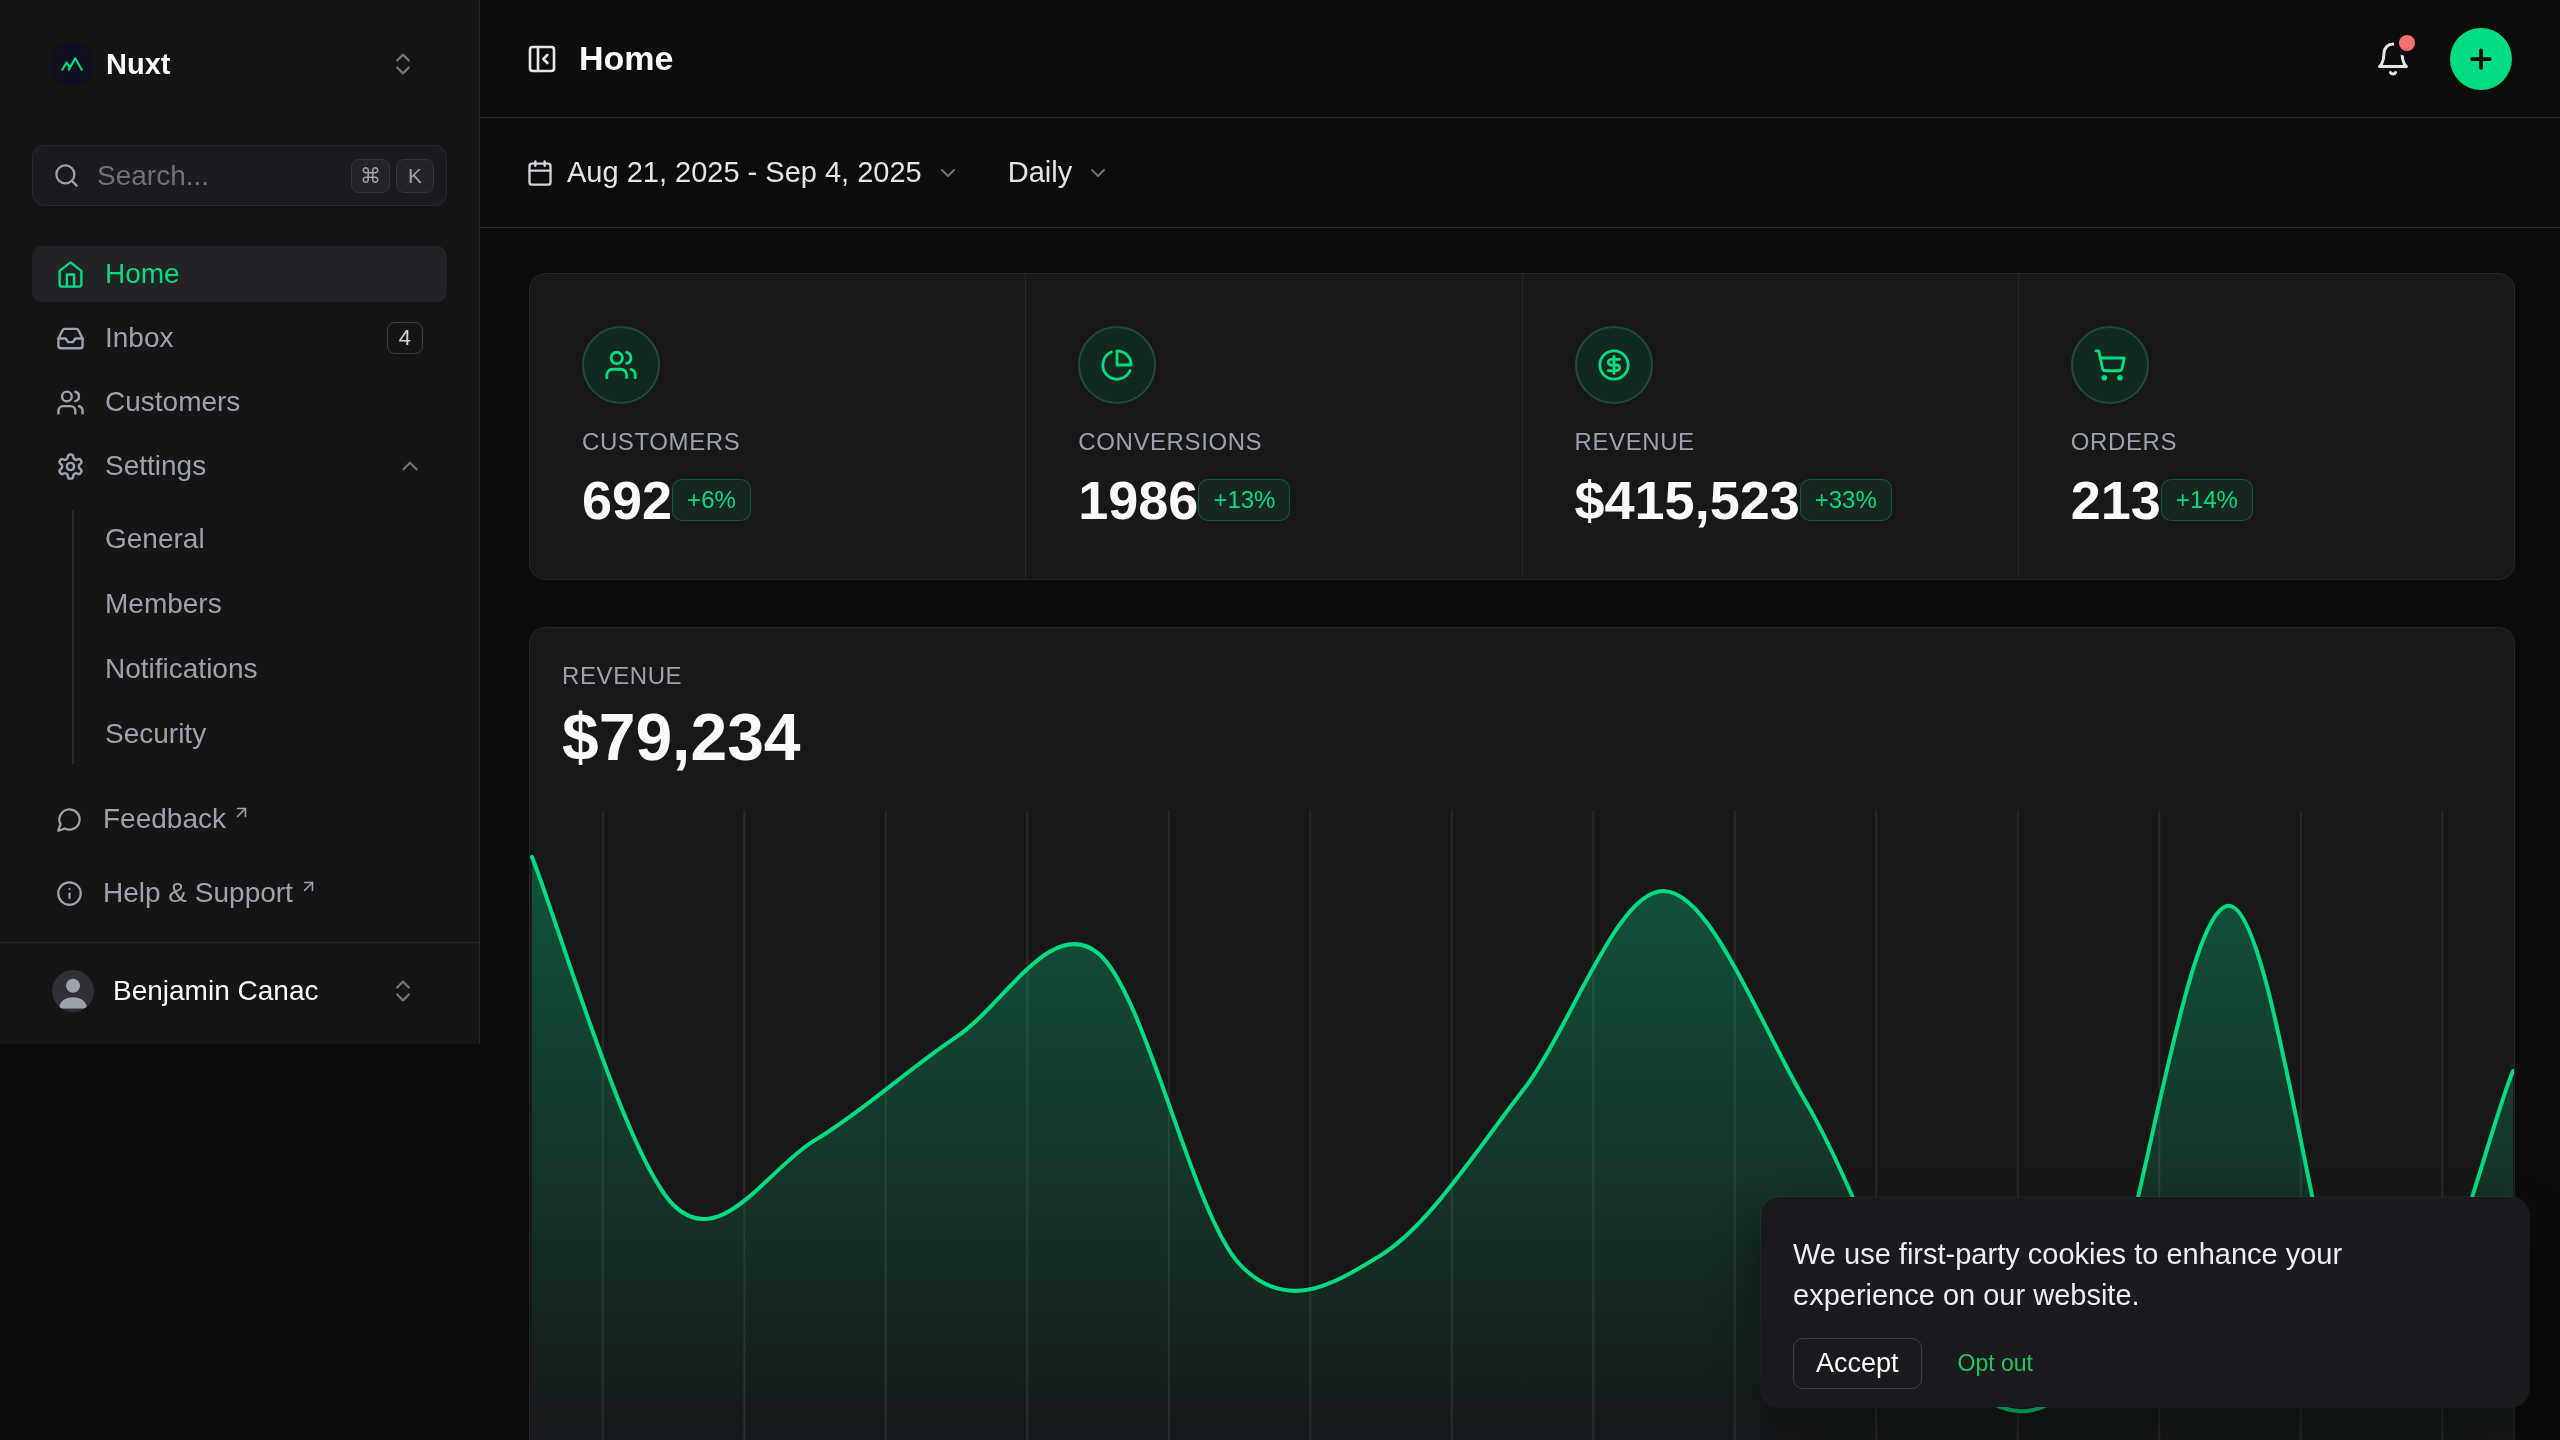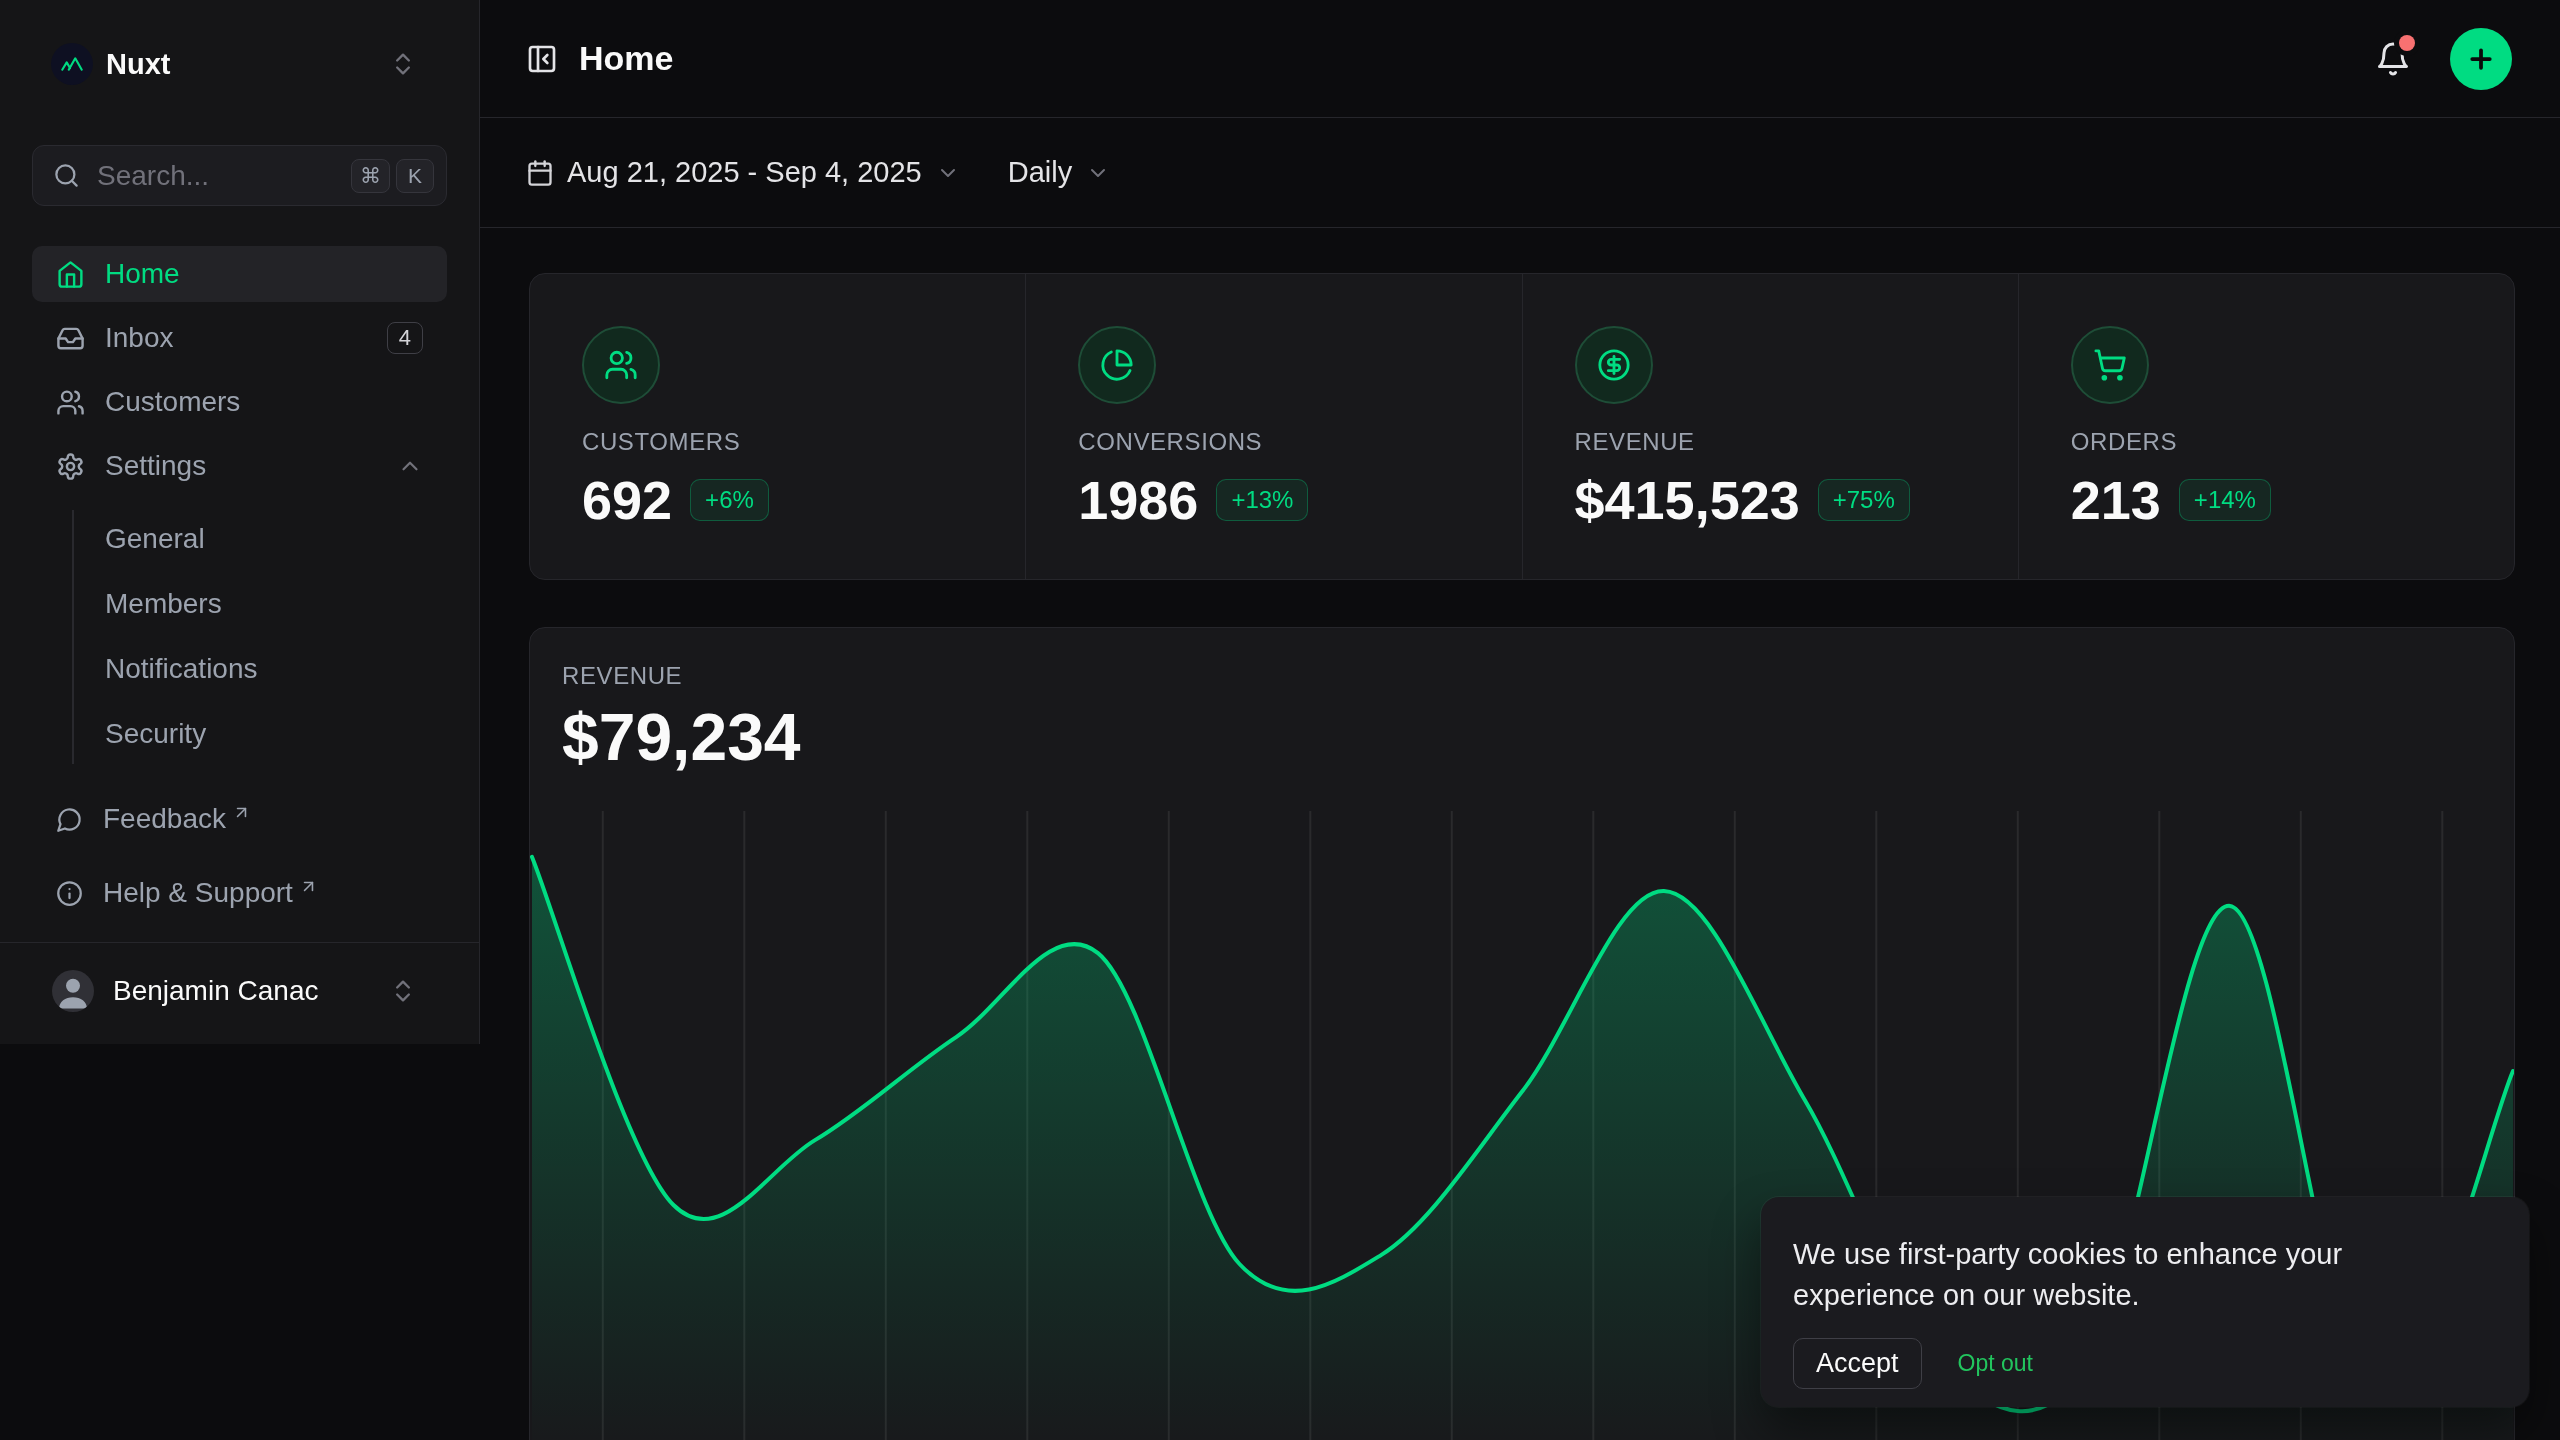--- a/index.html
+++ b/index.html
@@ -95,21 +95,21 @@
   .content{position:relative;flex:1;padding:45px 45px 0 49px}
 
   .stats-card{
     height:307px;border:1px solid var(--border);background:var(--card-bg);
     border-radius:16px;display:flex;overflow:hidden;
   }
   .stat{flex:1;padding:52px 0 0 52px;cursor:pointer}
   .stat + .stat{border-left:1px solid var(--border)}
   .stat-icon{width:78px;height:78px;border-radius:50%;background:#11291e;border:2px solid #1e4d37;display:grid;place-items:center;color:var(--accent)}
   .stat-label{margin-top:24px;font-size:24px;letter-spacing:.6px;color:var(--text-muted);font-weight:500}
-  .stat-value-row{margin-top:16px;display:flex;align-items:center;gap:18px}
+  .stat-value-row{margin-top:16px;display:flex;align-items:center;gap:0}
   .stat-value{font-size:54px;font-weight:700;color:var(--text);line-height:56px}
   .delta-badge{
     font-size:24px;font-weight:500;color:var(--accent);
     background:rgba(0,220,130,.08);border:1px solid rgba(0,220,130,.30);
     border-radius:10px;padding:8px 14px;line-height:1;
   }
 
   .revenue-card{
     margin-top:47px;height:845px;border:1px solid var(--border);background:var(--card-bg);
     border-radius:16px;position:relative;overflow:hidden;
@@ -379,21 +379,21 @@
           <div class="stat-icon">
             <svg width="34" height="34" viewBox="0 0 24 24" fill="none" stroke="currentColor" stroke-width="2" stroke-linecap="round" stroke-linejoin="round">
                 <circle cx="12" cy="12" r="10"></circle>
                 <path d="M16 8h-6a2 2 0 1 0 0 4h4a2 2 0 1 1 0 4H8"></path>
                 <path d="M12 18V6"></path>
               </svg>
           </div>
           <div class="stat-label">REVENUE</div>
           <div class="stat-value-row">
             <span class="stat-value">$415,523</span>
-            <span class="delta-badge">+75%</span>
+            <span class="delta-badge">+33%</span>
           </div>
         </div>
 
         <div class="stat">
           <div class="stat-icon">
             <svg width="34" height="34" viewBox="0 0 24 24" fill="none" stroke="currentColor" stroke-width="2" stroke-linecap="round" stroke-linejoin="round">
                 <circle cx="8" cy="21" r="1"></circle>
                 <circle cx="19" cy="21" r="1"></circle>
                 <path d="M2.05 2.05h2l2.66 12.42a2 2 0 0 0 2 1.58h9.78a2 2 0 0 0 1.95-1.57l1.65-7.43H5.12"></path>
               </svg>

